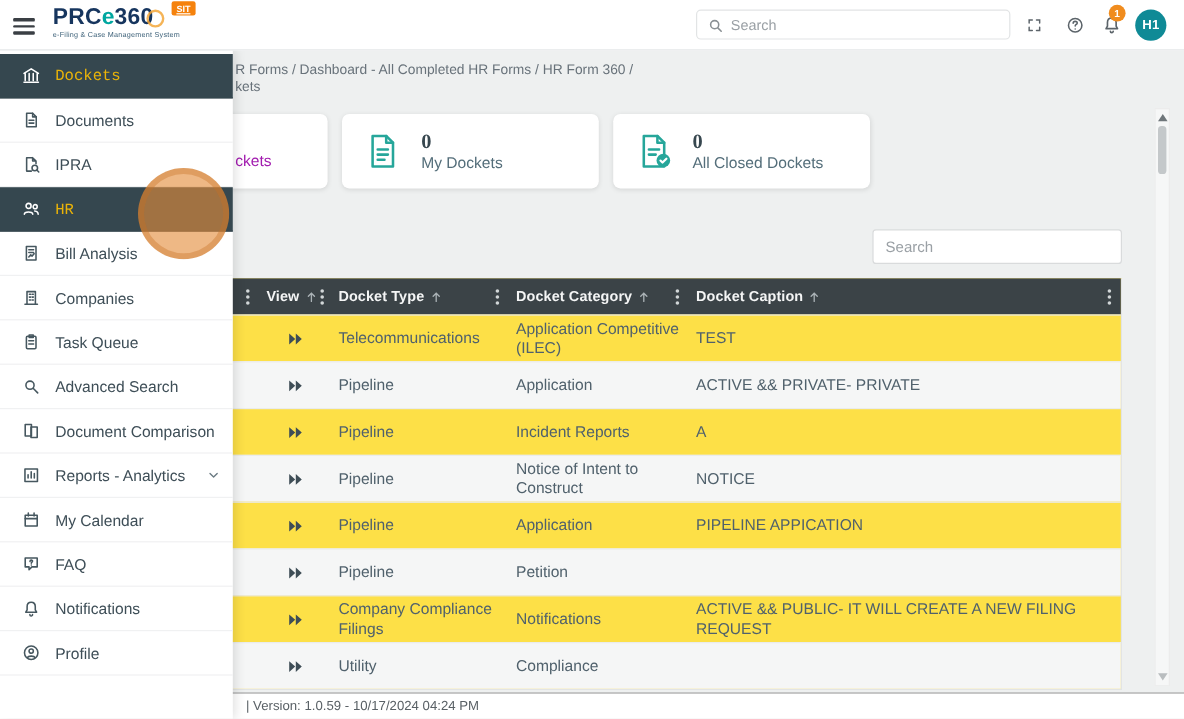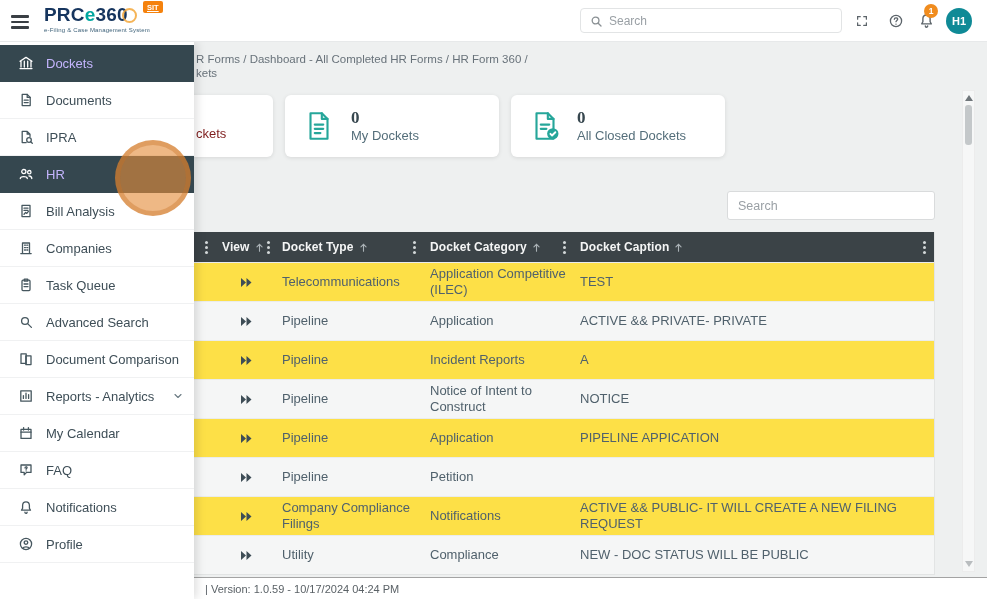--- a/index.html
+++ b/index.html
@@ -45,40 +45,40 @@
   .avatar { position: absolute; left: 946px; top: 8px; width: 26px; height: 26px; border-radius: 50%;
     background: #0f8a96; color: #fff; font-size: 11px; font-weight: bold;
     display: flex; align-items: center; justify-content: center; cursor: pointer; }
 
   
   .sidebar { position: absolute; top: 42px; left: 0; bottom: 0; width: 194px; background: #fff;
     z-index: 40; box-shadow: 3px 0 9px rgba(0,0,0,.13); padding-top: 3px; }
   .nav-item { height: 37px; display: flex; align-items: center; padding: 0 10px 0 18px;
     border-bottom: 1px solid #f0f1f2; font-size: 13px; color: #3e4e57; cursor: pointer; }
   .nav-item .nicon { width: 16px; height: 16px; margin-right: 12px; color: #46575f; flex: 0 0 16px; display: flex; }
-  .nav-item.selected { background: #35474f; color: #c4b5fd; border-bottom-color: #35474f; }
+  .nav-item.selected { background: #35474f; color: #eab308; border-bottom-color: #35474f; font-family: Liberation Mono, monospace; }
   .nav-item.selected .nicon { color: #fff; }
   .nav-item .chev { margin-left: auto; color: #6a7a82; display: flex; }
 
   .click-circle { position: absolute; left: 115px; top: 140px; width: 76px; height: 76px;
     border-radius: 50%; background: rgba(228,140,58,.62); border: 5px solid rgba(201,112,38,.38);
     z-index: 60; pointer-events: none; }
 
   
   .breadcrumb { position: absolute; left: 196px; top: 52px; font-size: 11.5px; color: #68727a;
     line-height: 1.25; cursor: pointer; }
 
   .card { position: absolute; top: 95px; width: 214px; height: 62px; background: #fff;
     border-radius: 6px; box-shadow: 0 1px 4px rgba(0,0,0,.10); cursor: pointer; }
   .card1 { left: 59px; } .card2 { left: 285px; } .card3 { left: 511px; }
   .card-inner { display: flex; align-items: center; height: 100%; padding-left: 17px; }
   .card-icon { width: 34px; height: 34px; color: #26a69a; margin-right: 15px; position: relative; flex: 0 0 34px; }
   .card-num { font-family: "Liberation Serif", "DejaVu Serif", serif; font-size: 17px; font-weight: bold; color: #37474f; line-height: 18px; }
   .card-label { font-size: 13px; color: #546e7a; margin-top: 1px; }
-  .card1 .frag { position: absolute; left: 137px; top: 31px; font-size: 13px; color: #7f1d1d; }
+  .card1 .frag { position: absolute; left: 137px; top: 31px; font-size: 13px; color: #a21caf; }
 
   .tbl-search { position: absolute; left: 727px; top: 191px; width: 208px; height: 29px;
     background: #fff; border: 1px solid #d9dbdc; border-radius: 3px; }
   .tbl-search input { width: 100%; height: 100%; border: 0; outline: 0; background: transparent;
     padding-left: 10px; font-size: 12.5px; font-family: inherit; color: #444; }
 
   
   .grid { position: absolute; left: 115px; top: 232px; width: 820px; background: #fde047;
     border: 1px solid #e2e4e4; border-top: 0; }
   .grid-header { display: flex; background: #3b4347; color: #f4f5f5; height: 30px; }
@@ -351,21 +351,20 @@
       <div class="gc c0"></div>
       <div class="gc c1">
           <span class="ff">
             <svg width="13" height="11" viewBox="0 0 13 11">
               <path fill="#3e4d56" d="M1 1l5 4.5L1 10zM6.5 1l5 4.5-5 4.5z"></path>
             </svg>
           </span>
         </div>
       <div class="gc c2">Utility</div>
       <div class="gc c3">Compliance</div>
-      <div class="gc c4">NEW - DOC STATUS WILL BE PUBLIC</div>
     </div>
   </div>
 </div>
 
 <div class="scrollbar">
   <div class="sb-up"></div>
   <div class="sb-thumb"></div>
   <div class="sb-down"></div>
 </div>
 

